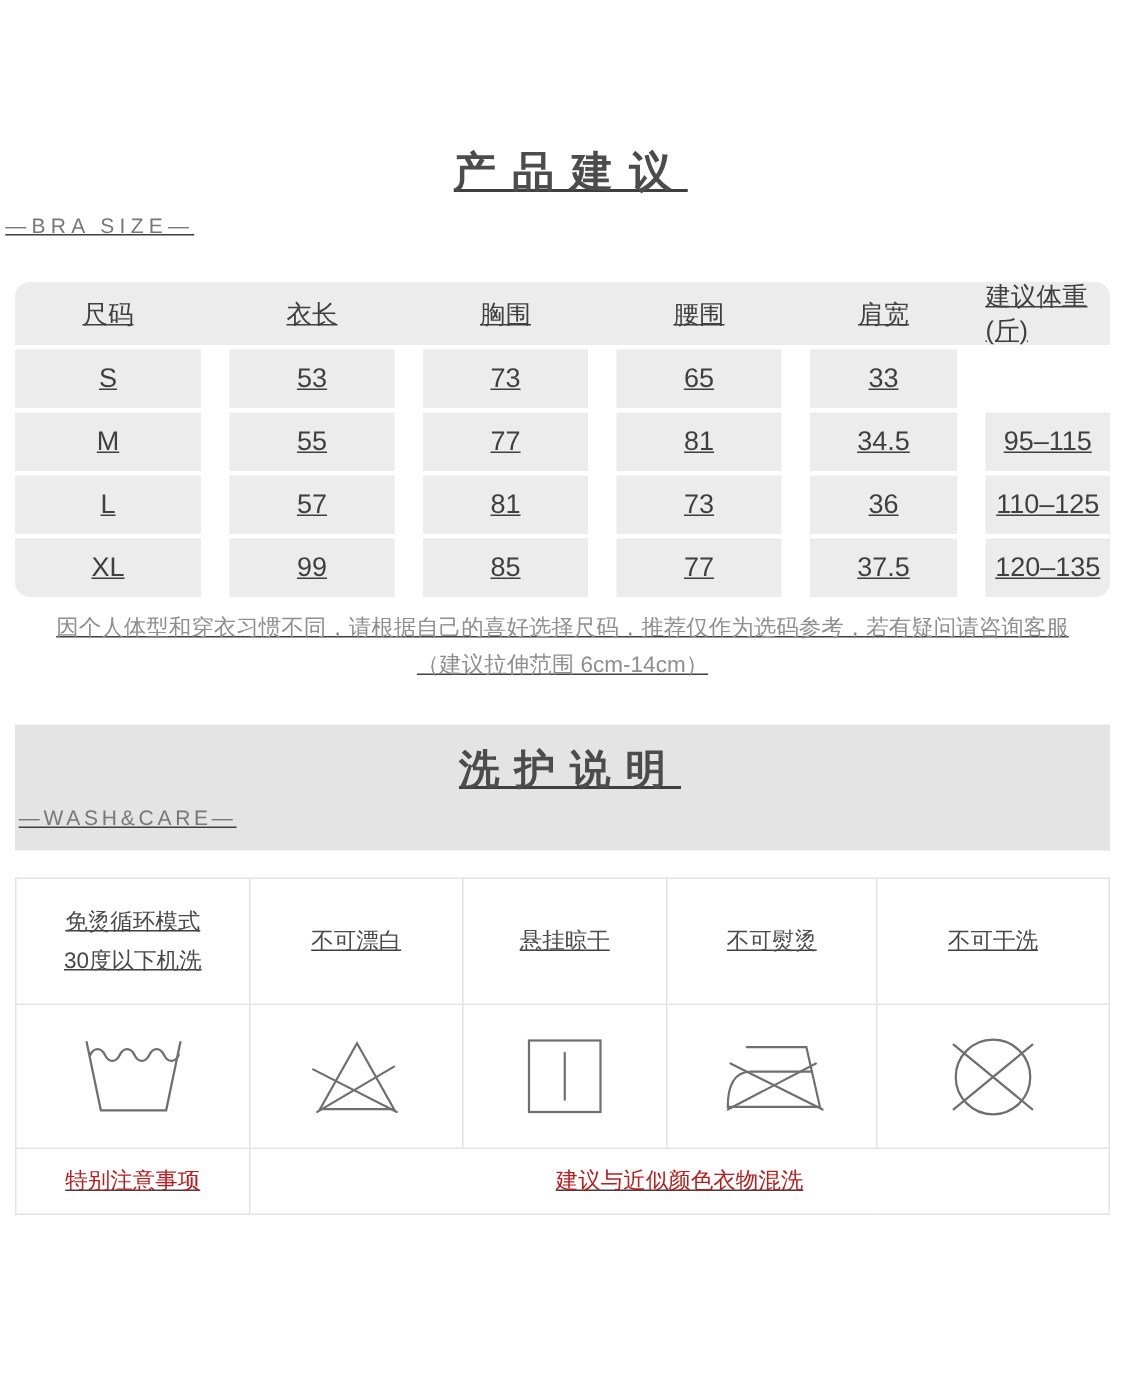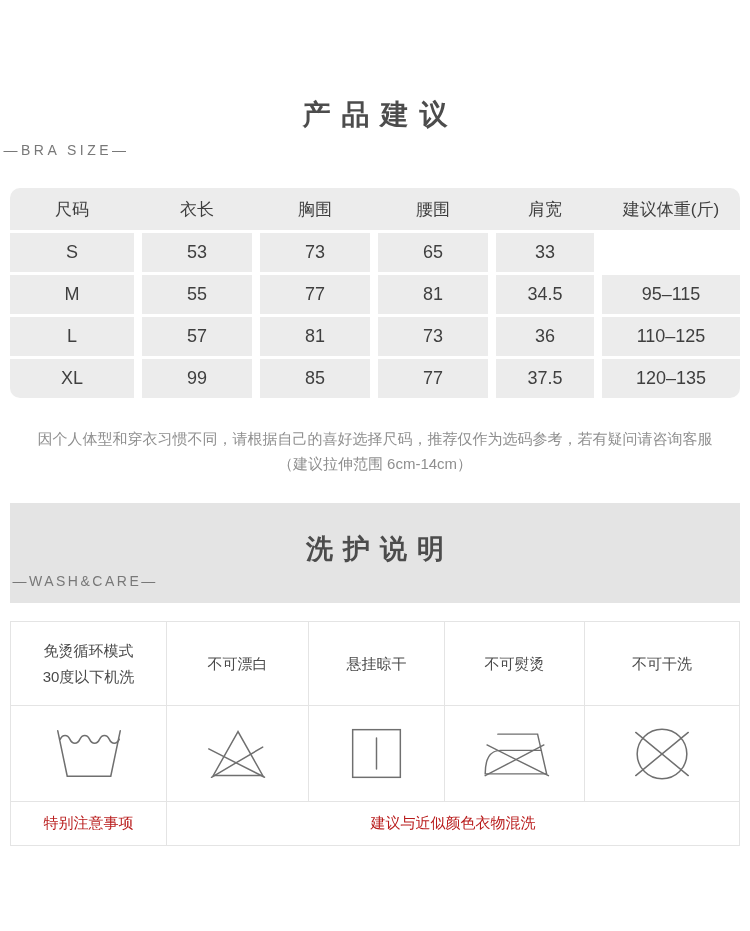--- a/index.html
+++ b/index.html
@@ -11,68 +11,68 @@
     --muted-text:#8f8f8f;
     --icon-stroke:#6f6f6f;
   }
   *{box-sizing:border-box;}
   html,body{margin:0;padding:0;}
   body{
     width:750px;height:931px;background:#ffffff;
     font-family:"Liberation Sans","DejaVu Sans",sans-serif;
     color:var(--body-text);
   }
-  .page{position:relative;width:750px;height:931px;overflow:hidden;background:#fff;}
+  .page{position:relative;width:750px;height:931px;overflow:hidden;background:#fff;text-decoration:underline;}
 
   
   .suggest-section{padding-top:97px;}
   .sec-title{
     margin:0;text-align:center;font-size:28px;font-weight:600;
     letter-spacing:11px;text-indent:11px;color:var(--heading-text);line-height:36px;
   }
   .sec-sub{
     margin-top:9px;font-size:14px;font-weight:400;
     letter-spacing:3.5px;text-indent:3.5px;color:#787878;line-height:16px;
   }
 
   
   .size-table{width:730px;margin:30px auto 0;}
   .size-grid{
     display:grid;
     grid-template-columns:124px 110px 110px 110px 98px 1fr;
-    column-gap:8px;
+    column-gap:19px;
   }
   .size-header{
     background:var(--cell-bg);
     border-radius:10px 10px 0 0;
   }
   .size-header .size-cell{
     height:42px;display:flex;align-items:center;justify-content:center;
     font-size:17px;color:var(--body-text);background:transparent;
   }
   .size-row{margin-top:3px;}
   .size-row .size-cell{
     background:var(--cell-bg);height:39px;
     display:flex;align-items:center;justify-content:center;
     font-size:18px;color:var(--body-text);
   }
   .size-row:last-child .size-cell:first-child{border-bottom-left-radius:10px;}
   .size-row:last-child .size-cell:last-child{border-bottom-right-radius:10px;}
 
   
-  .note-block{margin-top:28px;}
+  .note-block{margin-top:8px;}
   .note-line{
     margin:0;text-align:center;font-size:15px;line-height:25px;
     color:var(--muted-text);
   }
 
   
   .care-banner{
     width:730px;margin:27px auto 0;background:var(--banner-bg);
-    padding:28px 0 14px;
+    padding:12px 0 14px;
   }
   .care-banner .sec-title{font-size:27px;letter-spacing:10px;text-indent:10px;}
   .care-banner .sec-sub{margin-top:6px;letter-spacing:2.5px;text-indent:2.5px;}
 
   
   .care-table{
     width:730px;margin:18px auto 0;border-collapse:collapse;table-layout:fixed;
   }
   .care-table td{
     border:1px solid var(--table-border);

